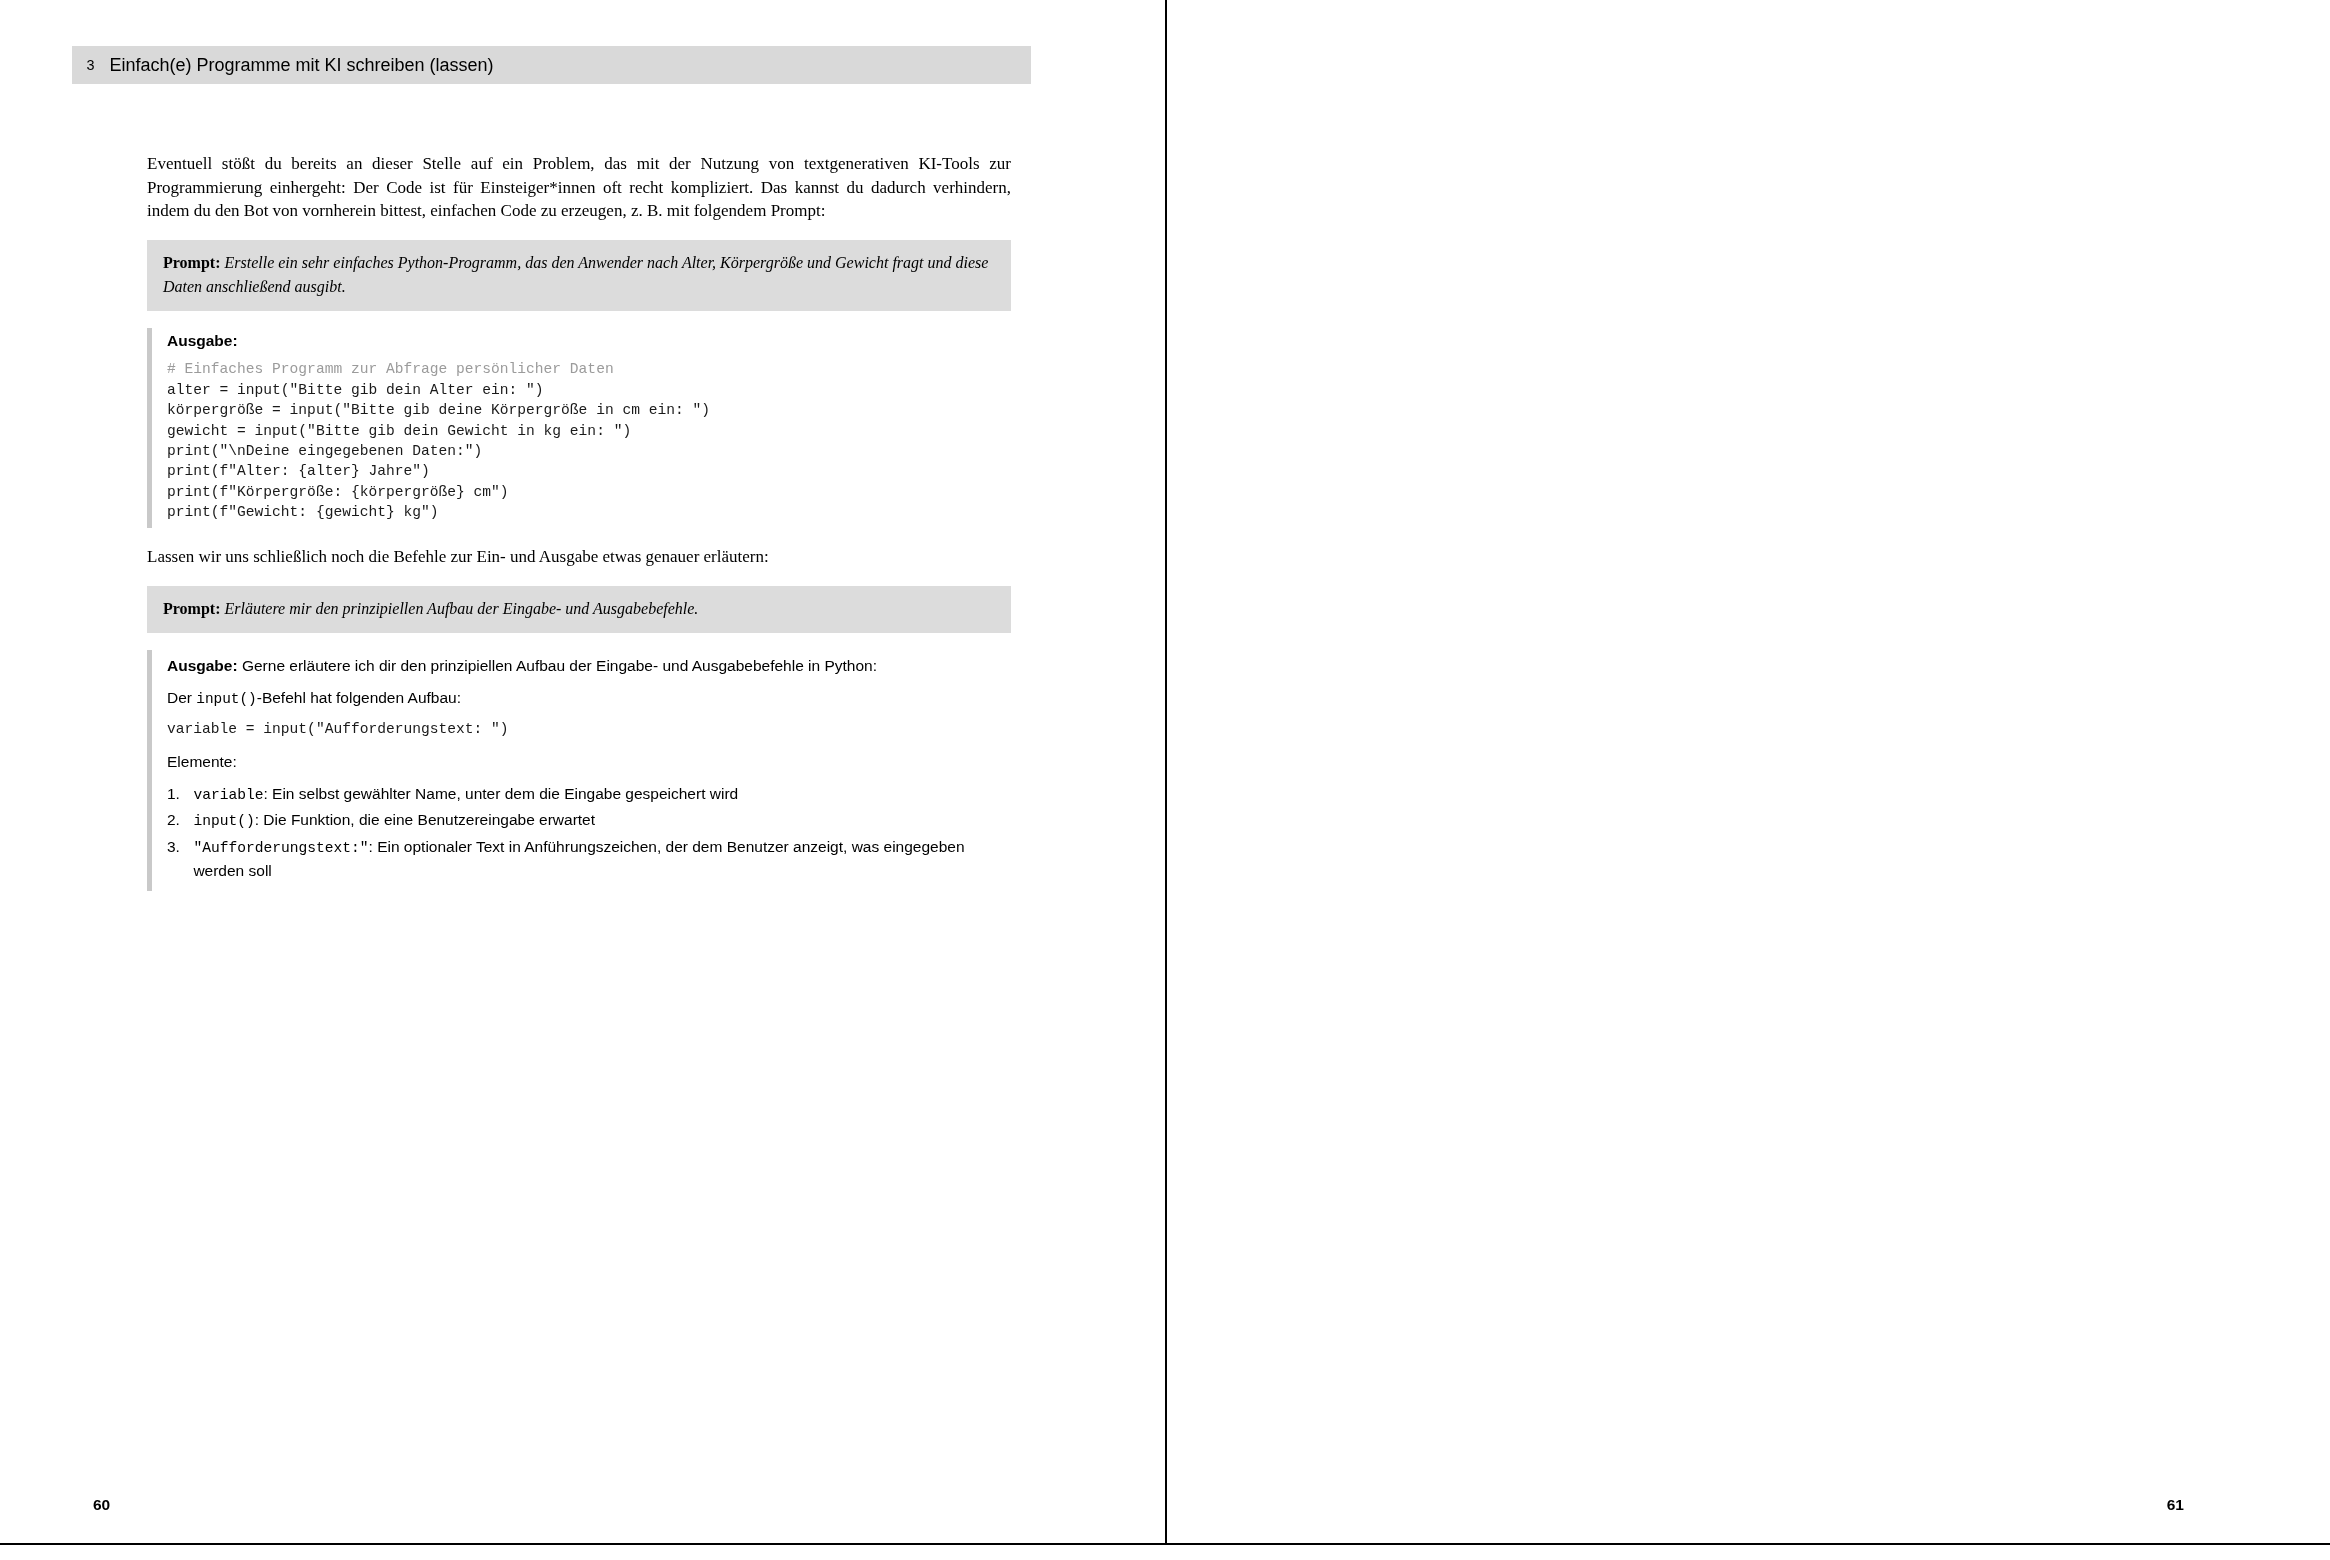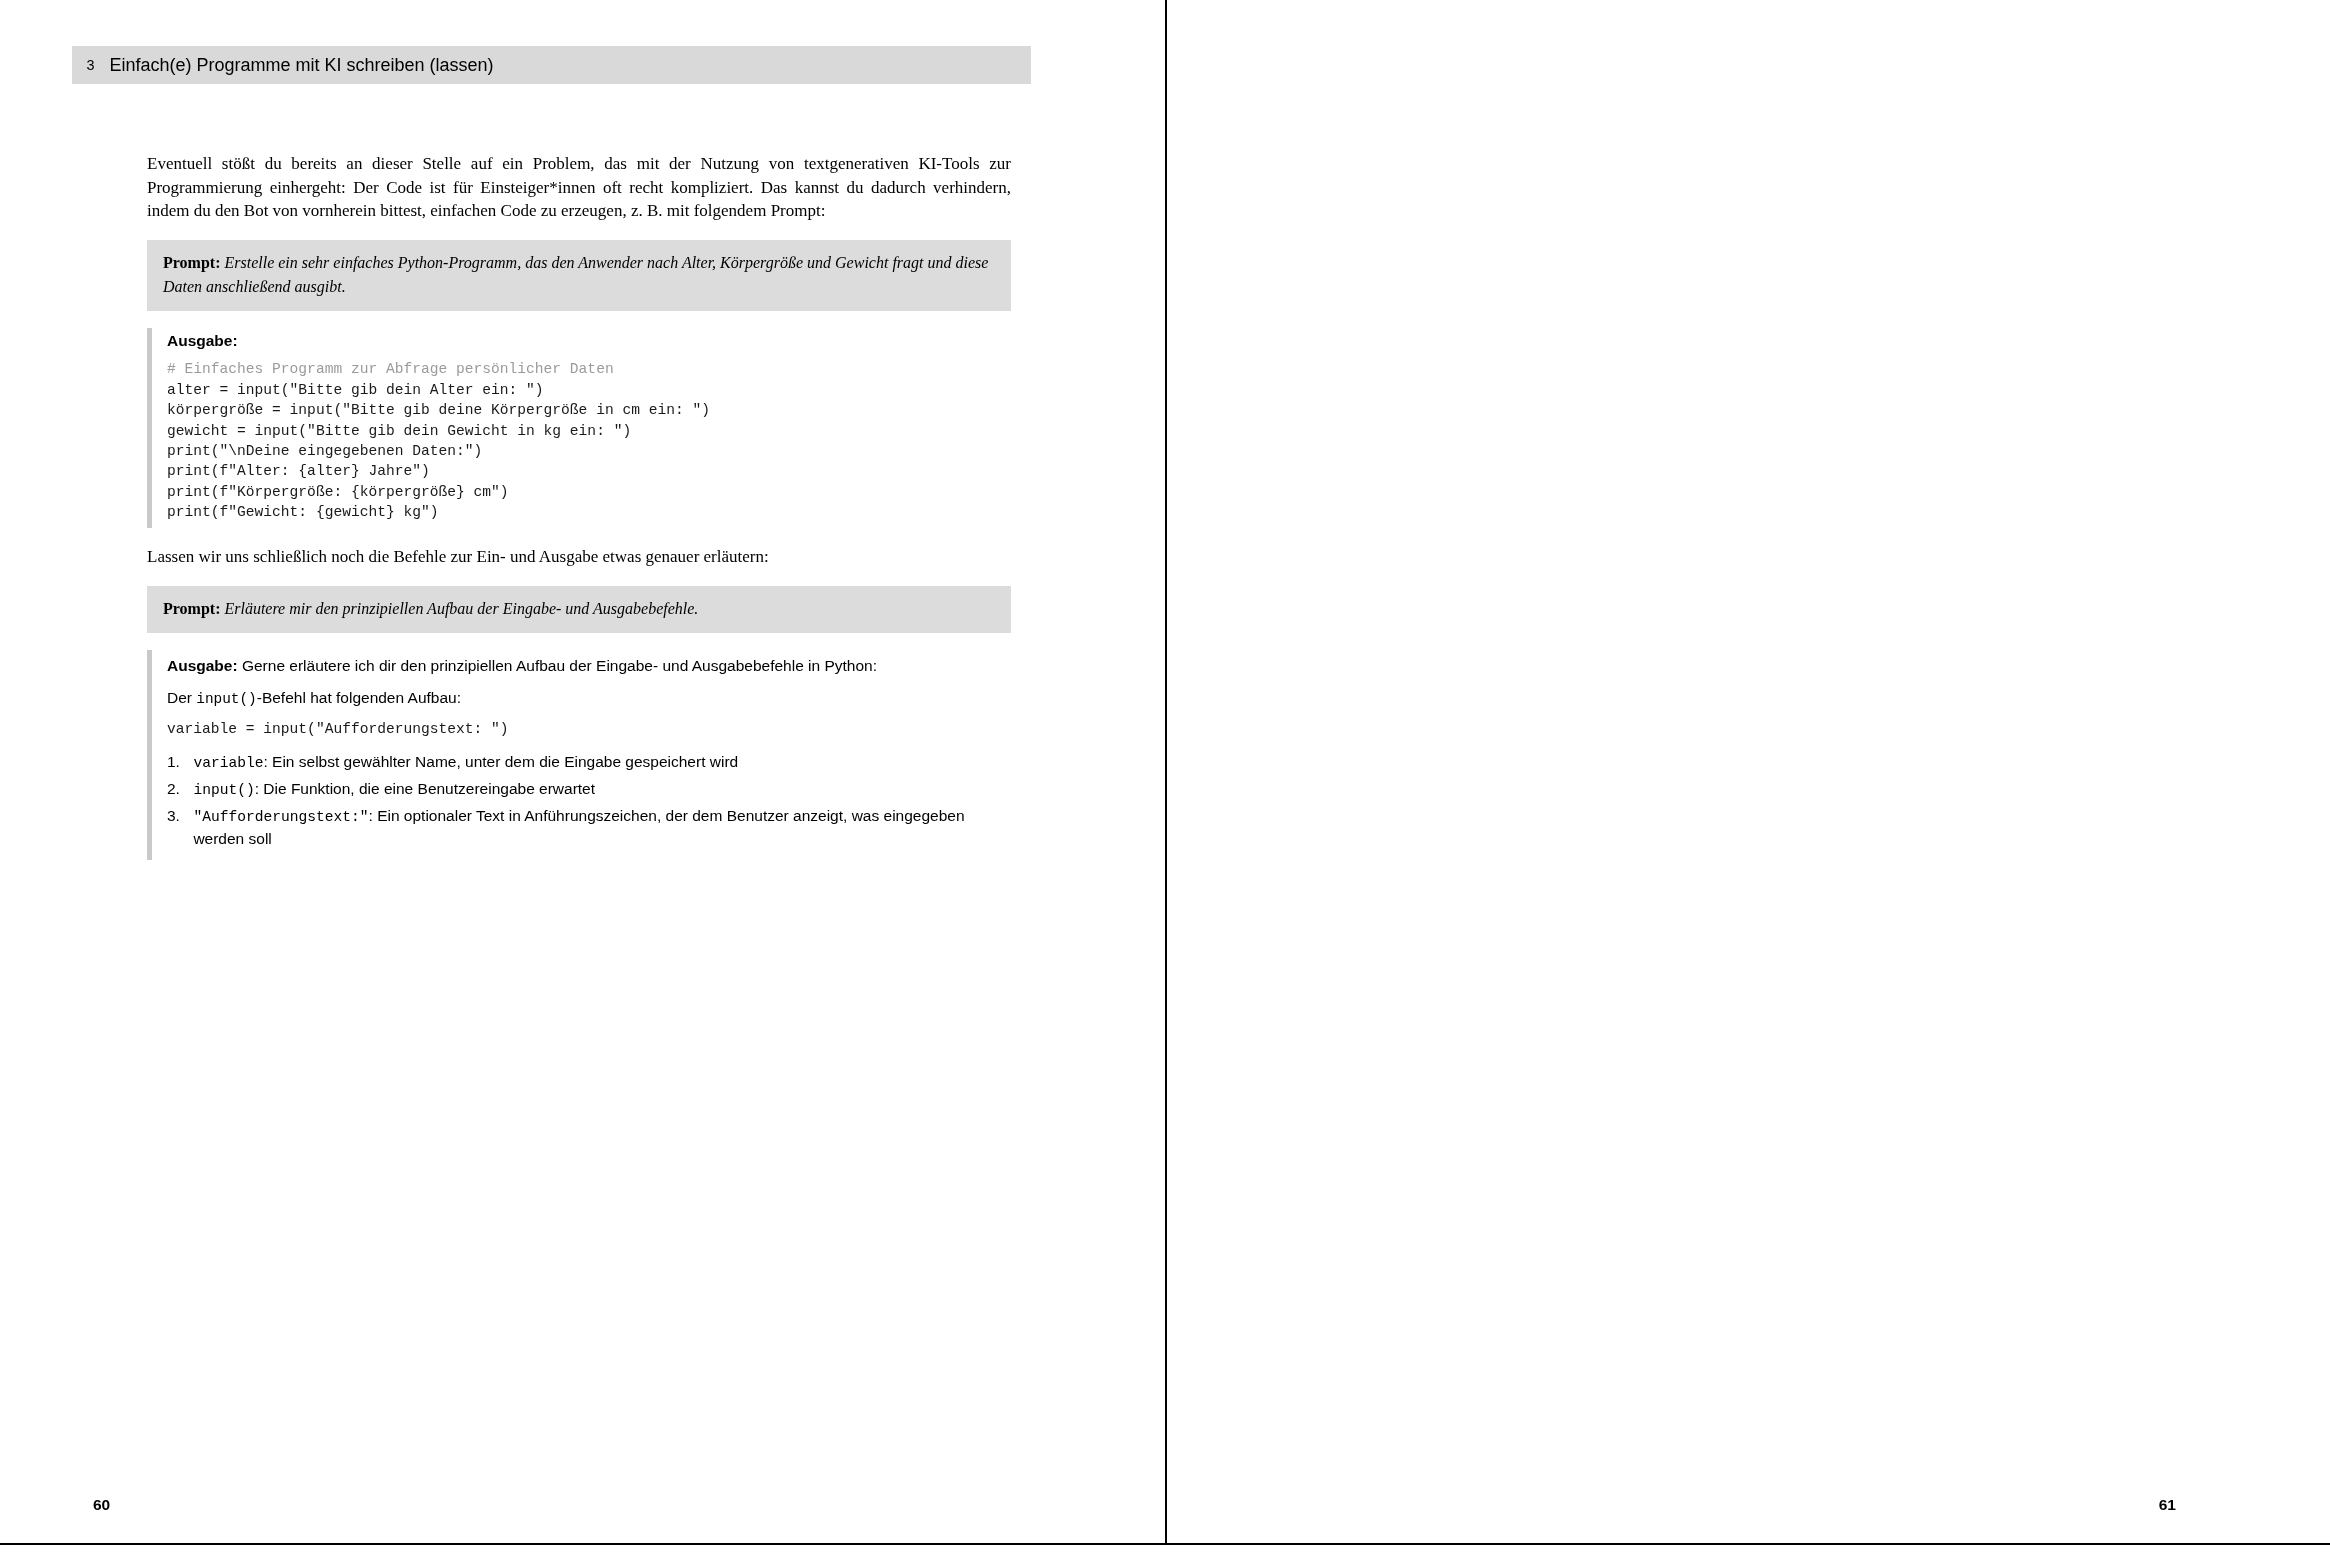--- a/index.html
+++ b/index.html
@@ -24,20 +24,21 @@
     box-sizing: border-box;
     height: 100%;
   }
   .page-left {
     width: 1165px;
     padding: 0;
   }
   .page-right {
     width: 1083px;
     padding: 0;
+    margin-left: 8px;
   }
   .gutter {
     position: absolute;
     left: 1165px;
     top: 0;
     width: 1.7px;
     height: 1544px;
     background: #000000;
   }
   .bottom-rule {
@@ -230,20 +231,21 @@
           <span>Gerne erläutere ich dir den prinzipiellen Aufbau der Eingabe- und Ausgabebefehle in Python:</span>
         </div>
 
 
         <p class="para-sans">
           <span>Der </span><code>input()</code><span>-Befehl hat folgenden Aufbau:</span>
         </p>
 
         <p class="codeline" style="margin:0 0 11.5px 0;">variable = input("Aufforderungstext: ")</p>
 
+        <p class="para-sans">Elemente:</p>
 
         <ol class="numlist">
           <li>
             <span class="marker">1.</span>
             <code>variable</code><span>: Ein selbst gewählter Name, unter dem die Eingabe gespeichert wird</span>
           </li>
           <li>
             <span class="marker">2.</span>
             <code>input()</code><span>: Die Funktion, die eine Benutzereingabe erwartet</span>
           </li>

